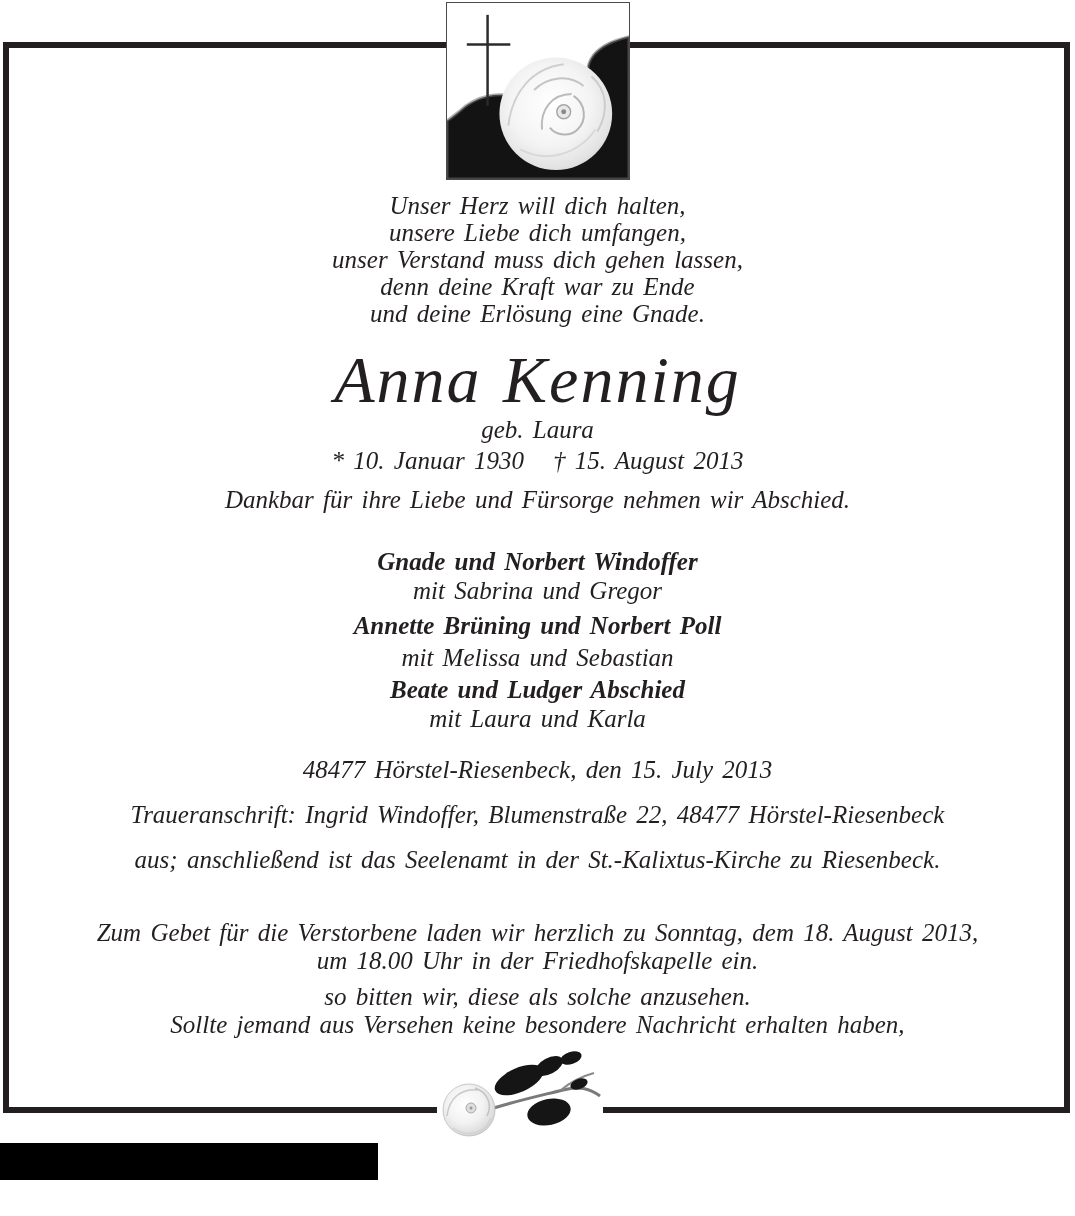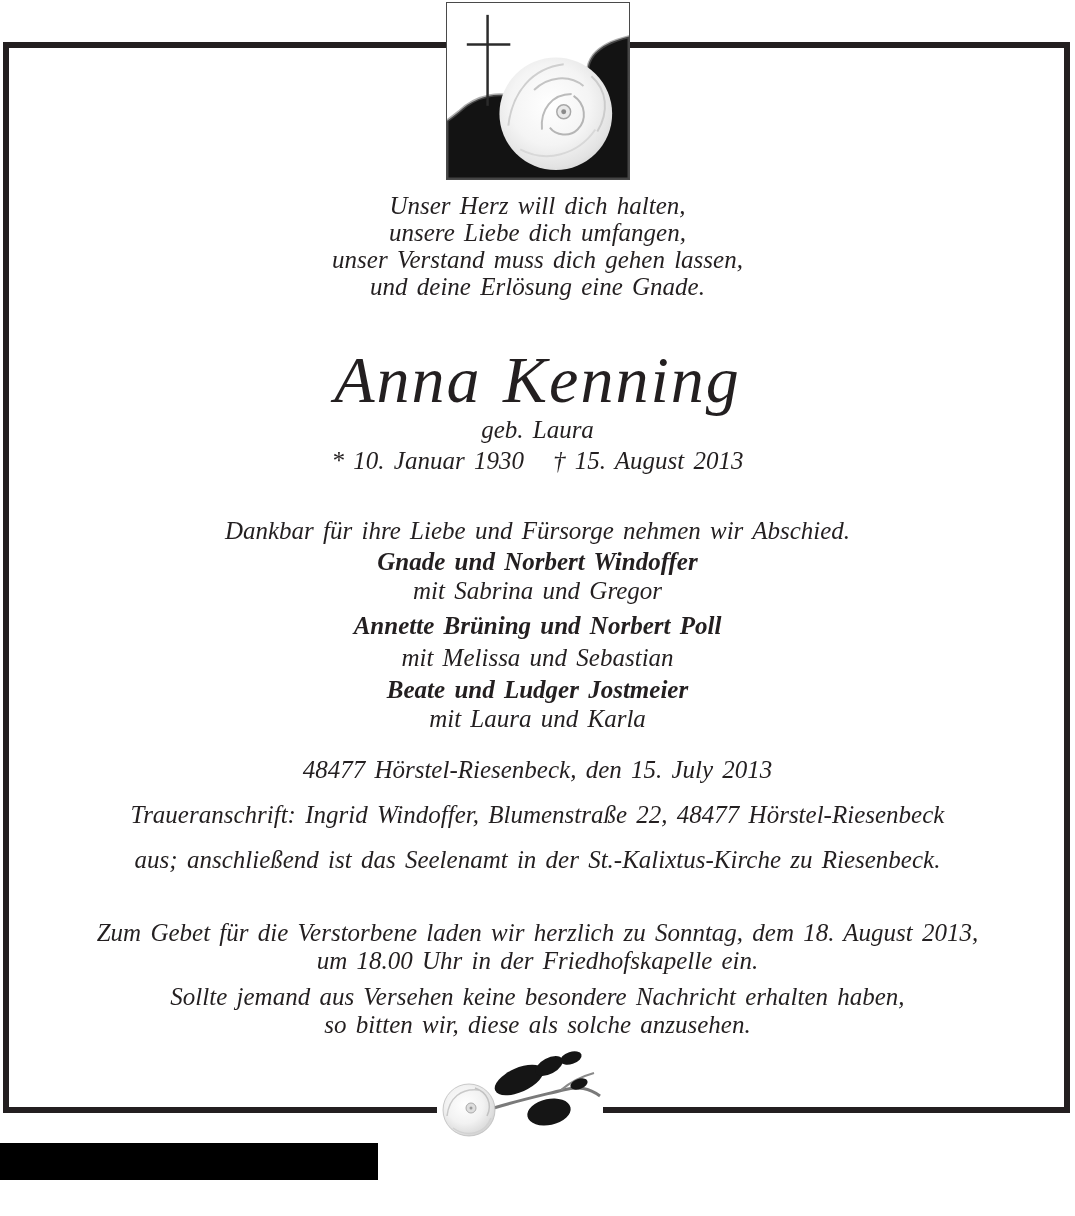--- a/index.html
+++ b/index.html
@@ -56,21 +56,21 @@
   .name{
     top:344px;
     font-size:66px;line-height:72px;
     letter-spacing:2px;
   }
   .maiden{top:416px;}
   .dates{
     top:447px;
     display:flex;justify-content:center;gap:29px;
   }
-  .intro{top:517px;}
+  .intro{top:486px;}
   .m1n{top:548px;font-weight:bold;}
   .m1c{top:577px;}
   .m2n{top:612px;font-weight:bold;}
   .m2c{top:644px;}
   .m3n{top:676px;font-weight:bold;}
   .m3c{top:705px;}
   .place{top:756px;}
   .address{top:801px;}
   .funeral{top:846px;}
   .prayer{top:919px;}
@@ -113,56 +113,57 @@
         <line x1="41" y1="12" x2="41" y2="104"></line>
         <line x1="20" y1="42" x2="64" y2="42"></line>
       </g>
     </svg>
   </div>
 
   <div class="tblock poem">
     <div>Unser Herz will dich halten,</div>
     <div>unsere Liebe dich umfangen,</div>
     <div>unser Verstand muss dich gehen lassen,</div>
+    <div>denn deine Kraft war zu Ende</div>
     <div>und deine Erlösung eine Gnade.</div>
   </div>
 
   <div class="tline name">Anna Kenning</div>
   <div class="tline maiden">geb. Laura</div>
 
   <div class="tline dates">
     <span>* 10. Januar 1930</span>
     <span>† 15. August 2013</span>
   </div>
 
   <div class="tline intro">Dankbar für ihre Liebe und Fürsorge nehmen wir Abschied.</div>
 
   <div class="tline m1n">Gnade und Norbert Windoffer</div>
   <div class="tline m1c">mit Sabrina und Gregor</div>
   <div class="tline m2n">Annette Brüning und Norbert Poll</div>
   <div class="tline m2c">mit Melissa und Sebastian</div>
-  <div class="tline m3n">Beate und Ludger Jostmeier</div>
+  <div class="tline m3n">Beate und Ludger Abschied</div>
   <div class="tline m3c">mit Laura und Karla</div>
 
   <div class="tline place">48477 Hörstel-Riesenbeck, den 15. July 2013</div>
 
   <div class="tline address">Traueranschrift: Ingrid Windoffer, Blumenstraße 22, 48477 Hörstel-Riesenbeck</div>
 
   <div class="tblock funeral">
     <div>aus; anschließend ist das Seelenamt in der St.-Kalixtus-Kirche zu Riesenbeck.</div>
   </div>
 
   <div class="tblock prayer">
     <div>Zum Gebet für die Verstorbene laden wir herzlich zu Sonntag, dem 18. August 2013,</div>
     <div>um 18.00 Uhr in der Friedhofskapelle ein.</div>
   </div>
 
   <div class="tblock note">
+    <div>so bitten wir, diese als solche anzusehen.</div>
     <div>Sollte jemand aus Versehen keine besondere Nachricht erhalten haben,</div>
-    <div>so bitten wir, diese als solche anzusehen.</div>
   </div>
 
   <div class="rose-bottom">
     <svg viewBox="0 0 166 102">
       <defs>
         <radialGradient id="rg2" cx="42%" cy="40%" r="65%">
           <stop offset="0%" stop-color="#ffffff"></stop>
           <stop offset="55%" stop-color="#f2f2f2"></stop>
           <stop offset="85%" stop-color="#dedede"></stop>
           <stop offset="100%" stop-color="#cccccc"></stop>

